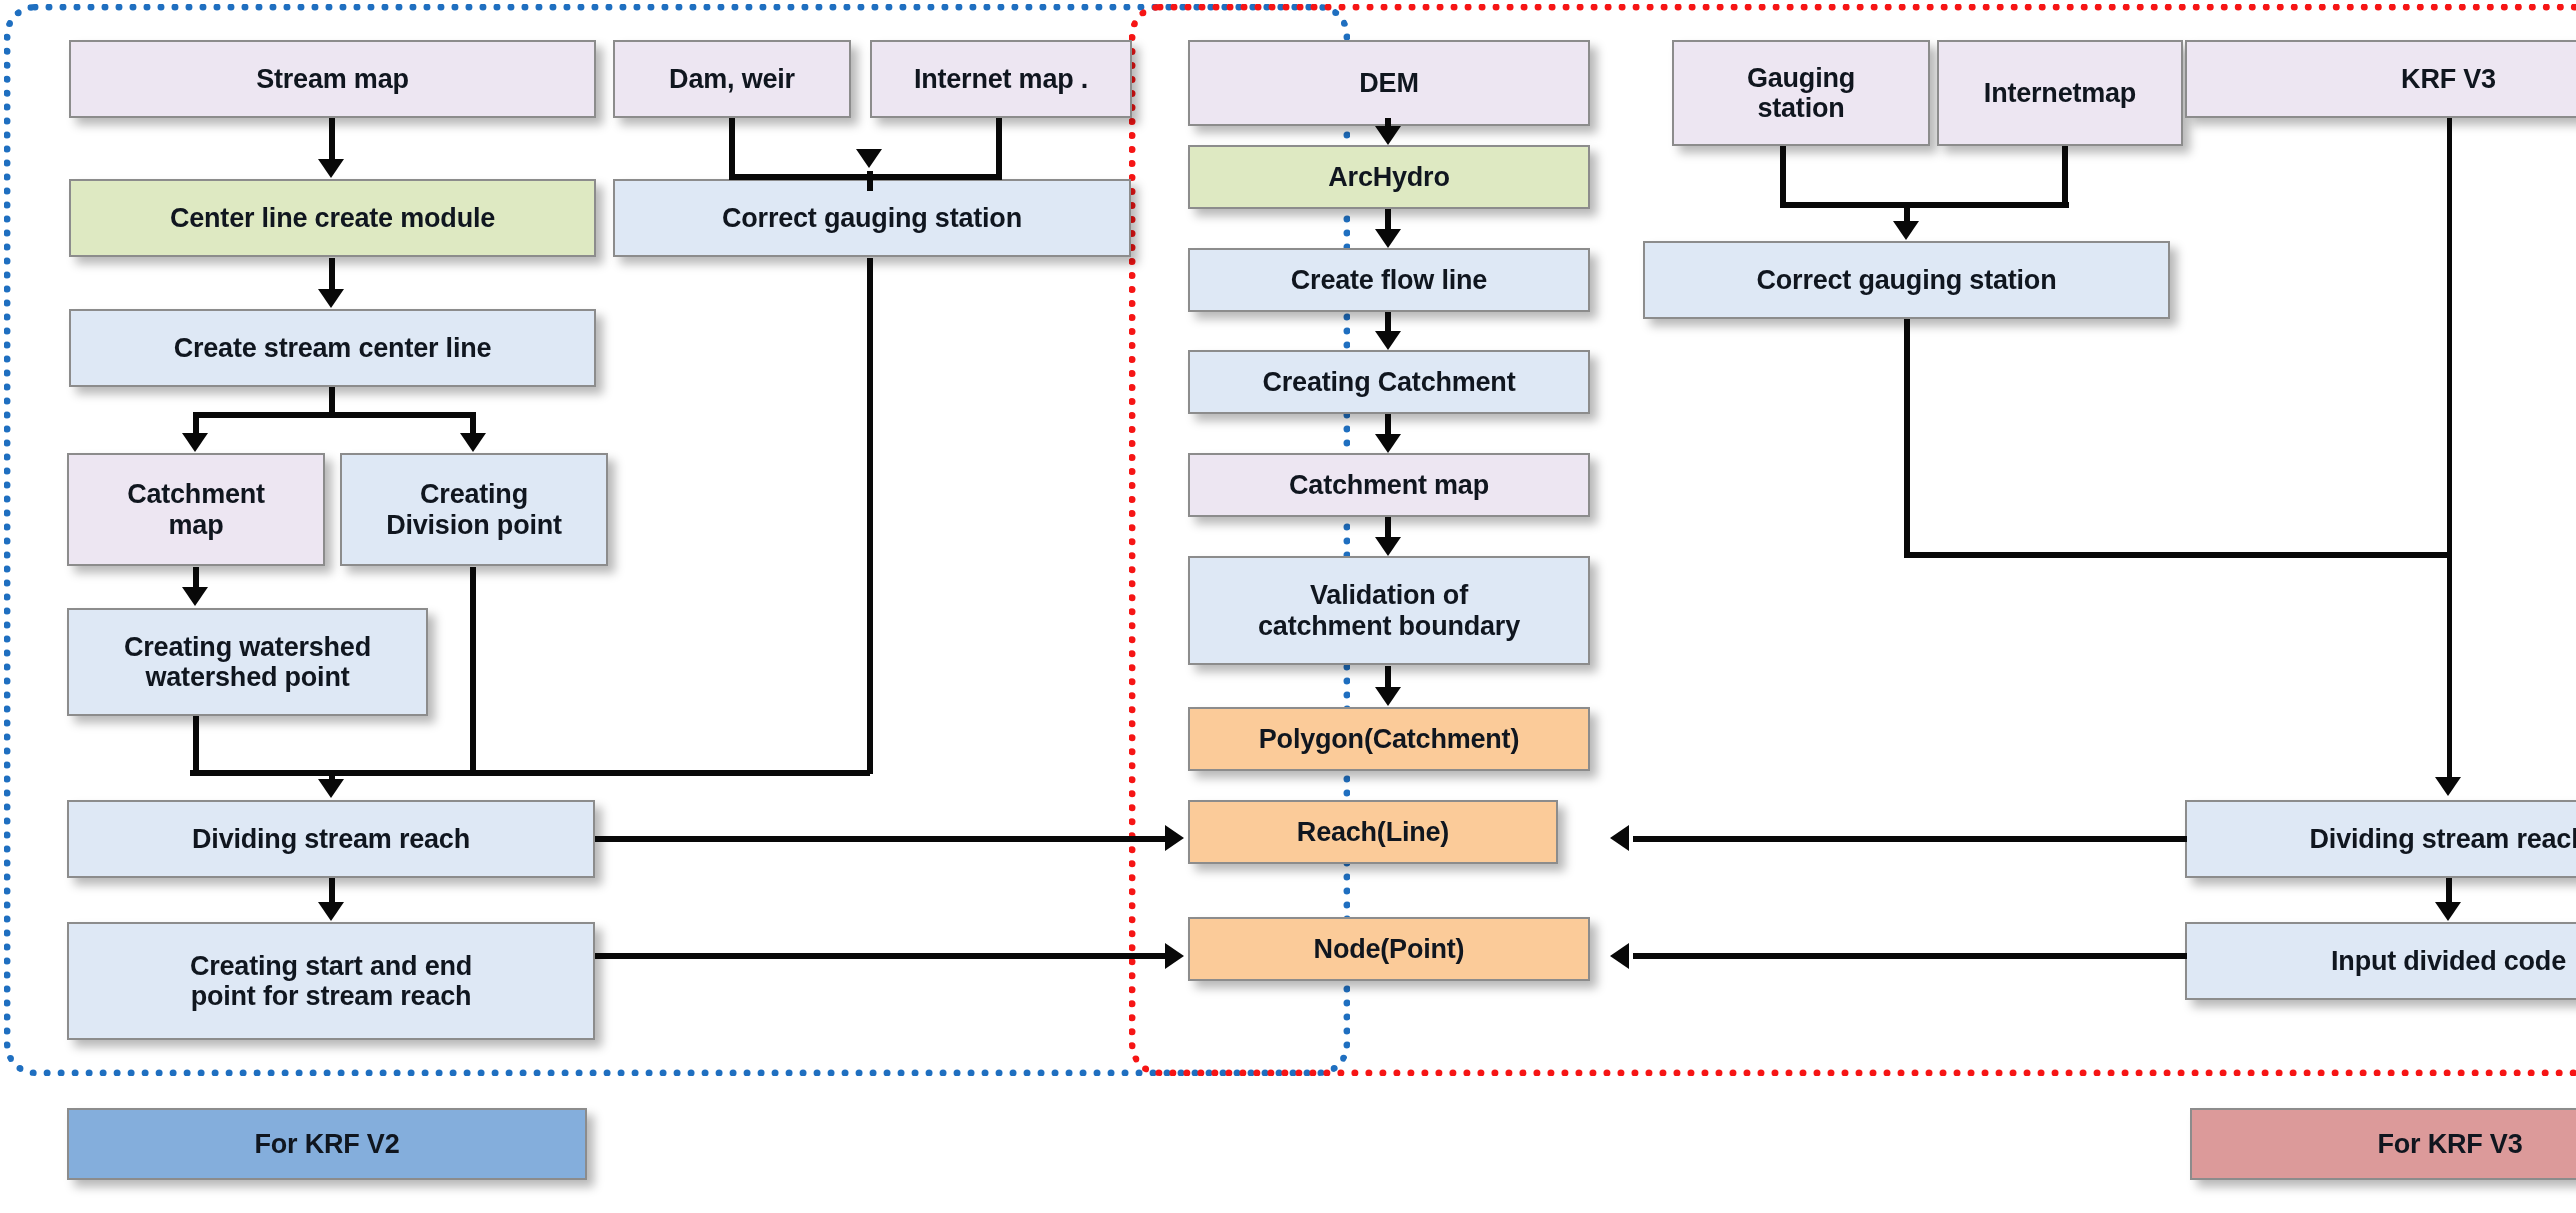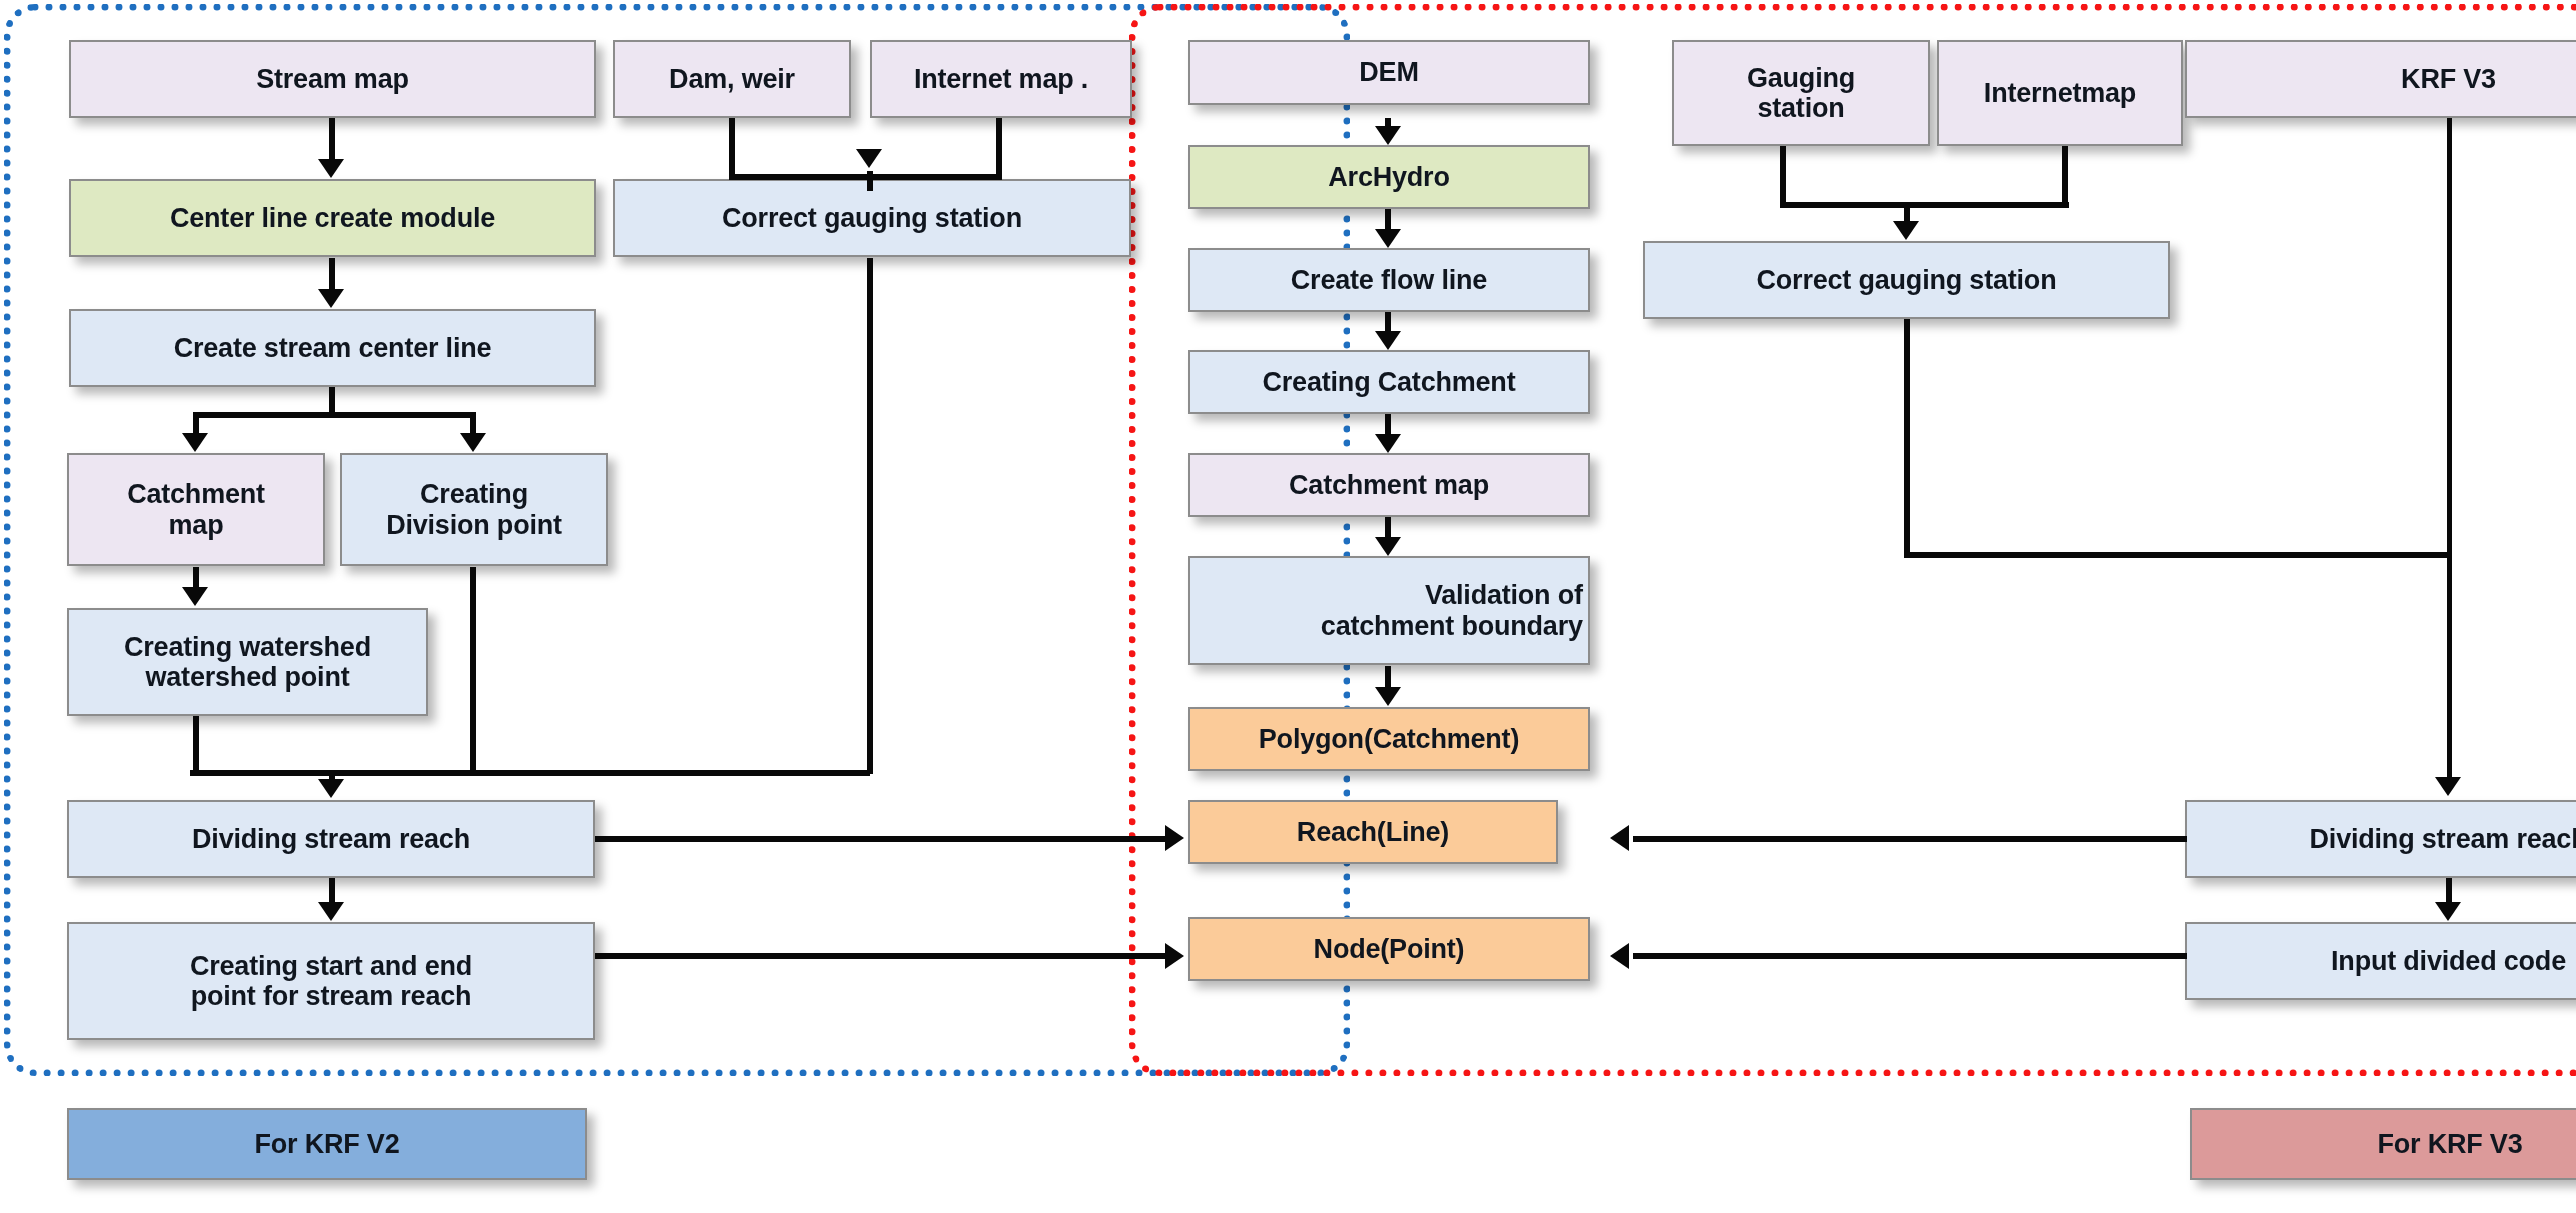--- a/index.html
+++ b/index.html
@@ -107,41 +107,41 @@
 
   <div class="node n-blue" style="left:67px; top:800px; width:528px; height:78px;">
     <span>Dividing stream reach</span>
   </div>
 
   <div class="node n-blue" style="left:67px; top:922px; width:528px; height:118px; flex-direction:column;">
     <span>Creating start and end</span>
     <span>point for stream reach</span>
   </div>
 
-  <div class="node n-purple" style="left:1188px; top:40px; width:402px; height:65px;">
+  <div class="node n-purple" style="left:1188px; top:40px; width:402px; height:86px;">
     <span>DEM</span>
   </div>
 
   <div class="node n-green" style="left:1188px; top:145px; width:402px; height:64px;">
     <span>ArcHydro</span>
   </div>
 
   <div class="node n-blue" style="left:1188px; top:248px; width:402px; height:64px;align-items:center;">
     <span>Create flow line</span>
   </div>
 
   <div class="node n-blue" style="left:1188px; top:350px; width:402px; height:64px;">
     <span>Creating Catchment</span>
   </div>
 
   <div class="node n-purple" style="left:1188px; top:453px; width:402px; height:64px;">
     <span>Catchment map</span>
   </div>
 
-  <div class="node n-blue" style="left:1188px; top:556px; width:402px; height:109px; flex-direction:column;align-items:flex-end;">
+  <div class="node n-blue" style="left:1188px; top:556px; width:402px; height:109px; flex-direction:column;">
     <span>Validation of</span>
     <span>catchment boundary</span>
   </div>
 
   <div class="node n-orange" style="left:1188px; top:707px; width:402px; height:64px;">
     <span>Polygon(Catchment)</span>
   </div>
 
   <div class="node n-orange" style="left:1188px; top:800px; width:370px; height:64px;">
     <span>Reach(Line)</span>

